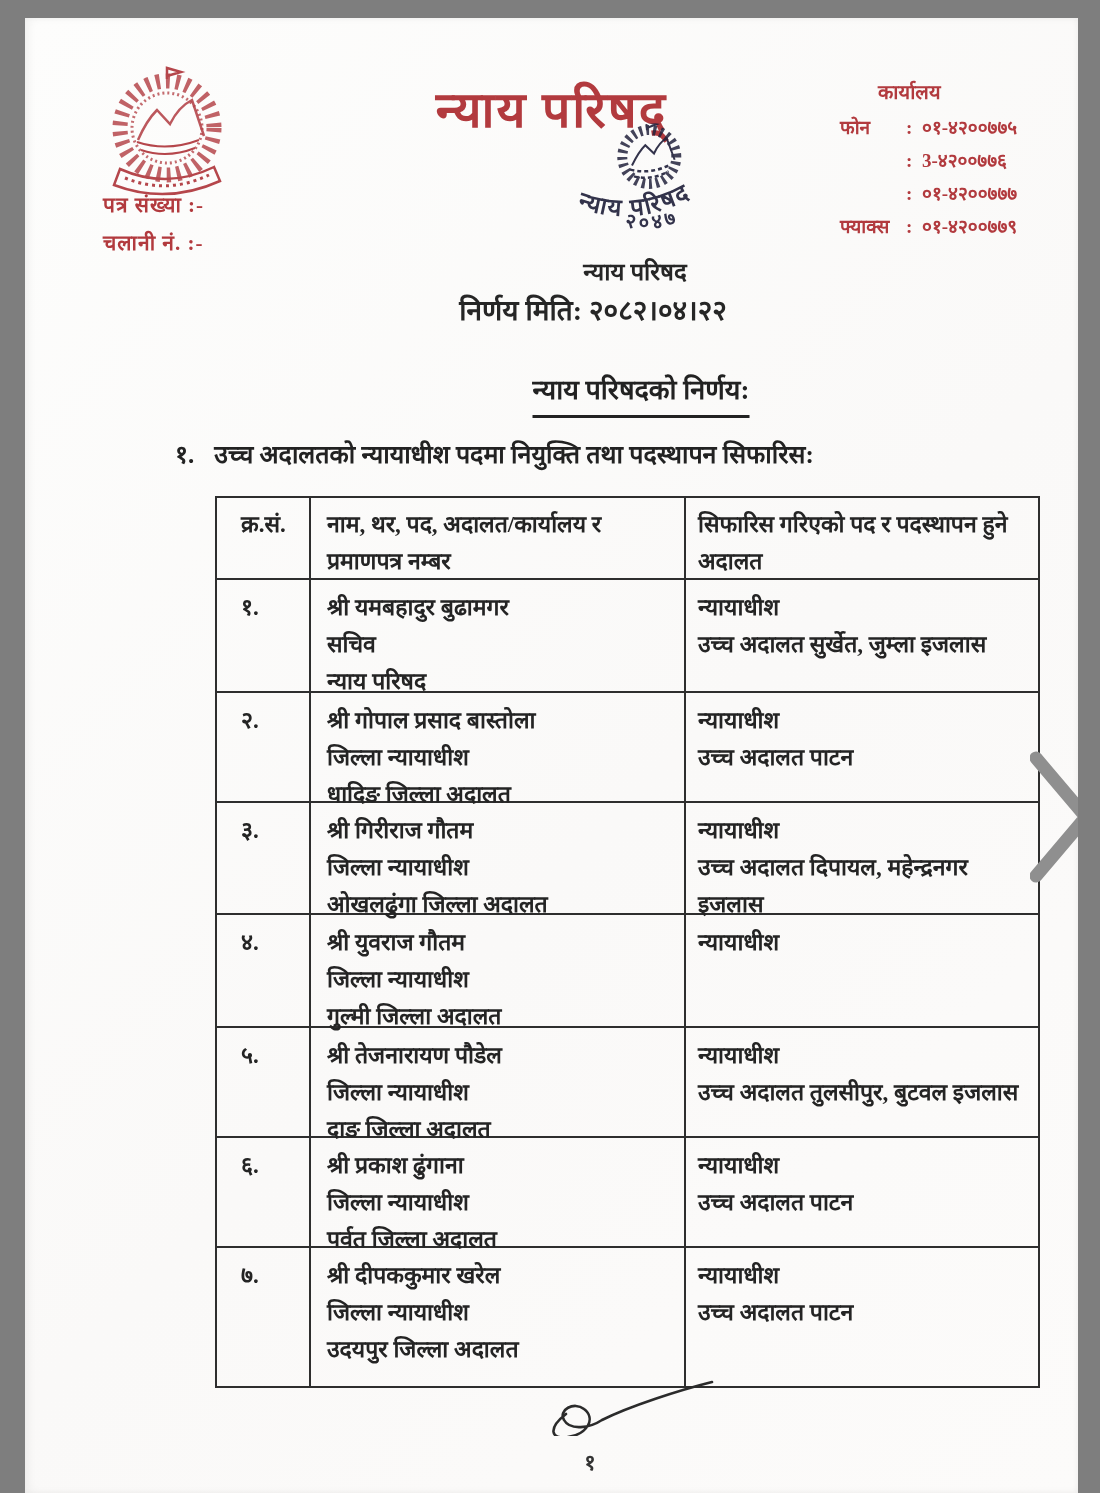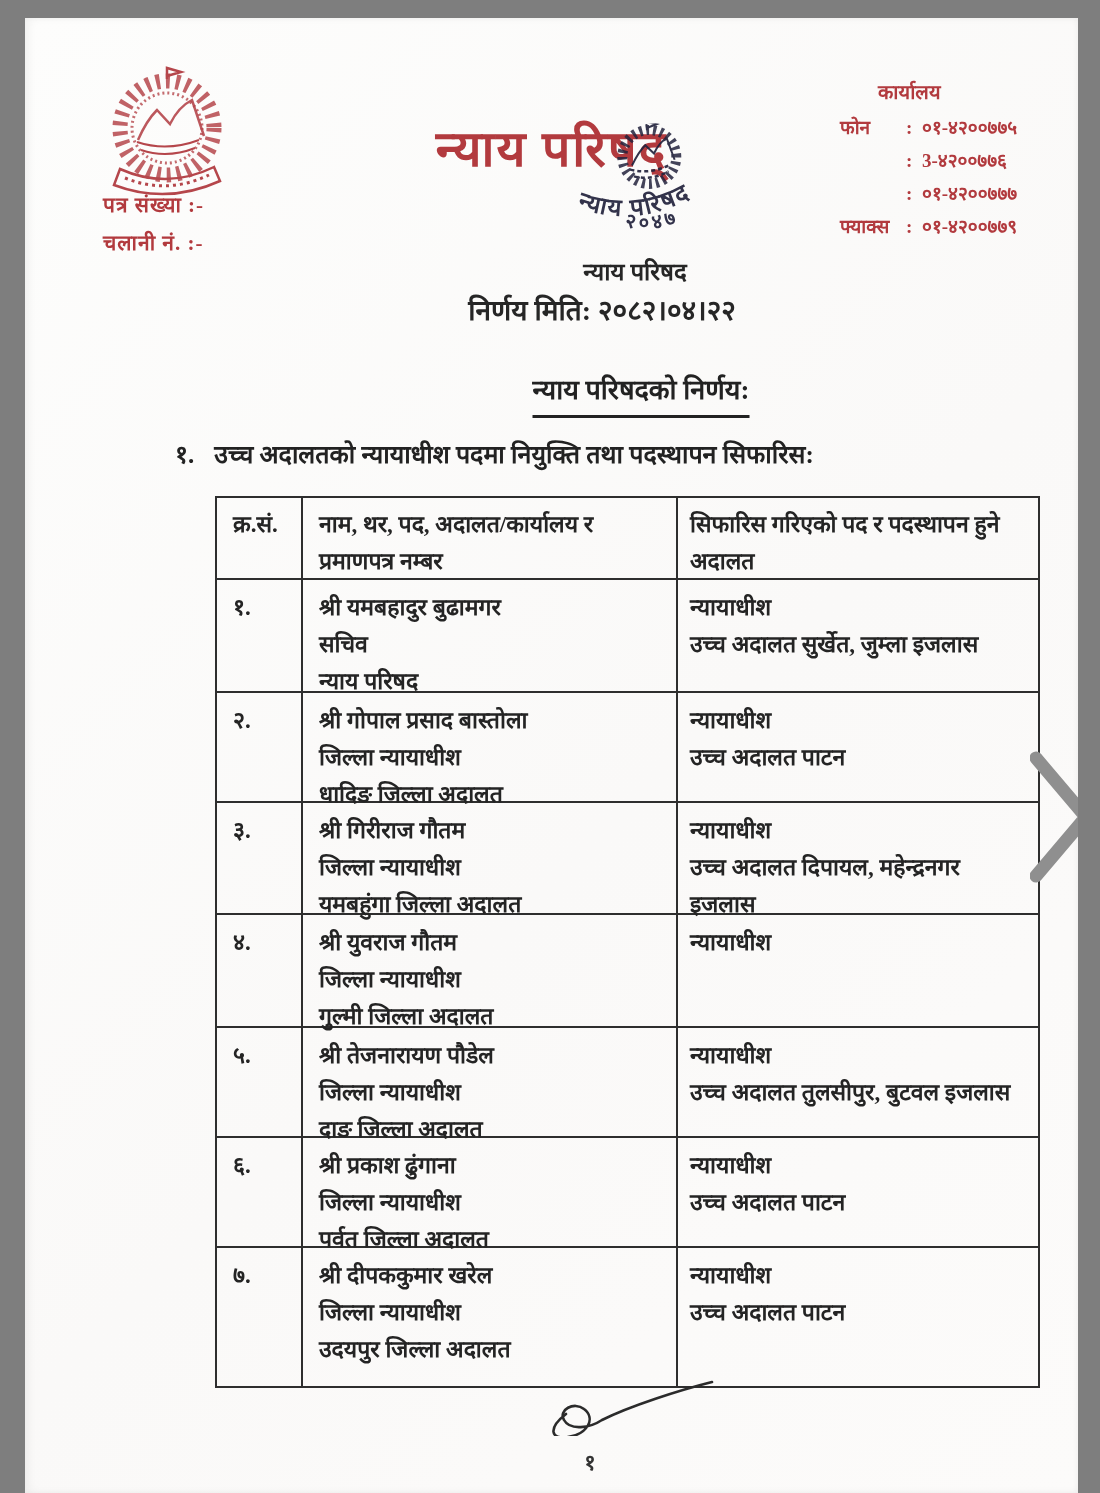--- a/index.html
+++ b/index.html
@@ -24,48 +24,48 @@
 
   .red{color:#b23a3e;}
   .abs{position:absolute;}
 
   .emblem{left:66px;top:48px;}
   .letterno{left:78px;top:172px;font-size:21px;font-weight:bold;letter-spacing:1px;}
   .chalani{left:78px;top:210px;font-size:21px;font-weight:bold;letter-spacing:1px;}
 
   .main-title{
     left:0;width:100%;top:56px;text-align:center;
-    font-size:50px;font-weight:bold;letter-spacing:2px;margin-top:39px;
+    font-size:50px;font-weight:bold;letter-spacing:2px;
   }
 
   .office{left:815px;top:58px;font-size:19px;font-weight:bold;line-height:33px;}
   .office .oh{font-size:20px;margin-bottom:2px;margin-left:38px;}
   .office .orow{display:grid;grid-template-columns:66px 16px auto;}
 
   .stamp{left:533px;top:106px;transform:rotate(-5deg);opacity:.92;}
 
   .org-black{left:610px;top:236px;transform:translateX(-50%);
     font-size:24px;font-weight:bold;color:#262626;white-space:nowrap;}
   .date-line{left:568px;top:272px;transform:translateX(-50%);
-    font-size:28px;font-weight:bold;color:#262626;white-space:nowrap;margin-left:9px;}
+    font-size:28px;font-weight:bold;color:#262626;white-space:nowrap;}
 
   .section-heading{left:616px;top:352px;transform:translateX(-50%);
     font-size:27px;font-weight:bold;color:#222;white-space:nowrap;
     border-bottom:3px solid #222;padding-bottom:8px;}
 
   .item-line{left:150px;top:418px;font-size:25px;font-weight:bold;color:#222;
     display:flex;gap:20px;white-space:nowrap;}
 
   .doc-table{
     left:190px;top:478px;width:821px;
     border:2px solid #2e2e2e;color:#242424;
     font-size:23px;font-weight:bold;
   }
   .trow{display:grid;grid-template-columns:84px 377px 358px;box-sizing:border-box;
-    border-top:2px solid #2e2e2e;}
+    border-top:2px solid #2e2e2e;padding-left:8px;}
   .trow:first-child{border-top:none;}
   .trow>div{box-sizing:border-box;padding:9px 8px 0 16px;line-height:37px;}
   .trow>div:nth-child(2){border-left:2px solid #2e2e2e;border-right:2px solid #2e2e2e;}
   .trow>div:nth-child(3){padding-left:12px;}
   .th{height:80px;line-height:36px;}
   .th>div{padding-top:8px;}
   .h1{height:113px;} .h2{height:110px;} .h3{height:112px;} .h4{height:113px;}
   .h5{height:110px;} .h6{height:110px;} .h7{height:140px;}
 
   .signature{left:503px;top:1360px;}
@@ -180,21 +180,21 @@
         <div>न्यायाधीश</div>
         <div>उच्च अदालत पाटन</div>
       </div>
     </div>
 
     <div class="trow h3">
       <div>३.</div>
       <div>
         <div>श्री गिरीराज गौतम</div>
         <div>जिल्ला न्यायाधीश</div>
-        <div>यमबहुंगा जिल्ला अदालत</div>
+        <div>ओखलढुंगा जिल्ला अदालत</div>
       </div>
       <div>
         <div>न्यायाधीश</div>
         <div>उच्च अदालत दिपायल, महेन्द्रनगर इजलास</div>
       </div>
     </div>
 
     <div class="trow h4">
       <div>४.</div>
       <div>

